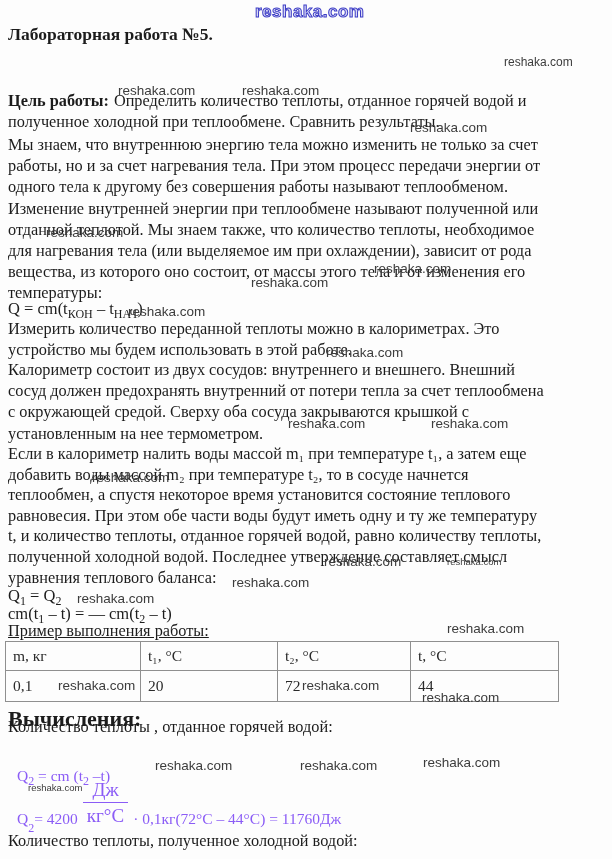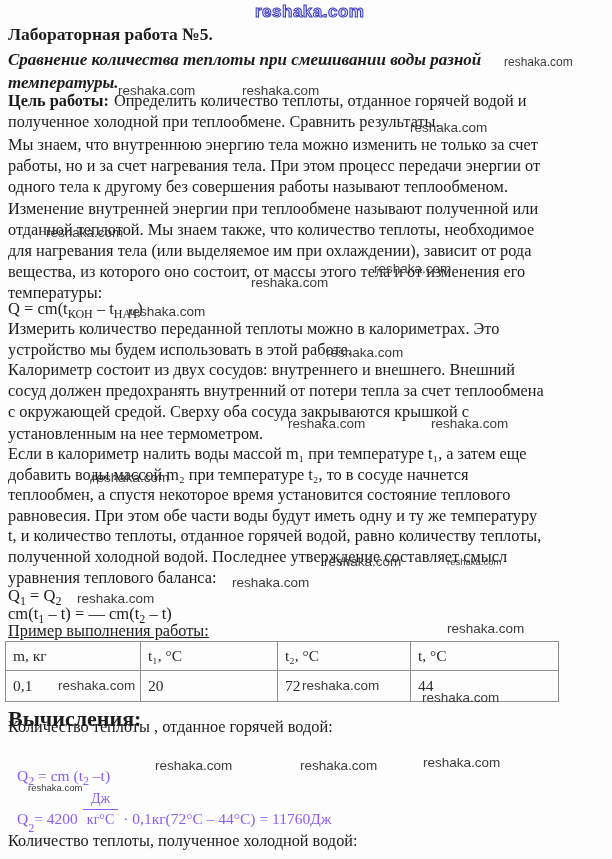--- a/index.html
+++ b/index.html
@@ -12,21 +12,21 @@
   .para { font-size:16.3px; line-height:21.2px; white-space:pre-line; width:600px; }
   .para-tight { line-height:20.6px; }
   .title { font-size:17.5px; font-weight:bold; }
   .subtitle { font-size:17px; font-weight:bold; font-style:italic; line-height:23px; white-space:pre-line; }
   .goal-label { font-weight:bold; margin-right:5px; }
   .formula { font-size:16.5px; }
   .formula sub, .para sub { font-size:12px; line-height:0; }
   .f-img { color:#8b5cf6; font-size:15.5px; }
   .heading-underline { font-size:16.3px; text-decoration:underline; }
   .heading-bold { font-size:22px; font-weight:bold; }
-  .frac { display:inline-block; vertical-align:middle; text-align:center; margin:0 5px; font-size:14px; line-height:1.25; }
+  .frac { display:inline-block; vertical-align:middle; text-align:center; margin:0 5px; font-size:19px; line-height:1.25; }
   .frac .num { display:block; border-bottom:1px solid currentColor; padding:0 4px 1px; }
   .frac .den { display:block; padding:1px 4px 0; }
   .frac-line { display:flex; align-items:flex-end; height:40px; }
   table.results { position:absolute; left:5px; top:641px; border-collapse:collapse; table-layout:fixed; }
   table.results th, table.results td {
     border:1px solid #8f8f8f; font-weight:normal; text-align:left;
     padding:3px 4px 3px 7px; font-size:15.5px; color:#2a2a2a; vertical-align:middle;
   }
   table.results th { height:22px; }
   table.results td { height:24px; }
@@ -67,22 +67,20 @@
   <div class="wm abs" style="left:447px; top:622px;">reshaka.com</div>
   <div class="wm abs" style="left:58px;  top:679px;">reshaka.com</div>
   <div class="wm abs" style="left:302px; top:679px;">reshaka.com</div>
   <div class="wm abs" style="left:422px; top:691px;">reshaka.com</div>
   <div class="wm abs" style="left:155px; top:759px;">reshaka.com</div>
   <div class="wm abs" style="left:300px; top:759px;">reshaka.com</div>
   <div class="wm abs" style="left:423px; top:756px;">reshaka.com</div>
   <div class="wm wm-sm abs" style="left:28px; top:783px;">reshaka.com</div>
 
   <div class="abs title" style="left:8px; top:24px;">Лабораторная работа №5.</div>
-  <div class="abs subtitle" style="left:8px; top:48px;">Сравнение количества теплоты при смешивании воды разной
-температуры.</div>
 
   <div class="abs para" style="left:8px; top:90px;"><span class="goal-label">Цель работы:</span><span>Определить количество теплоты, отданное горячей водой и</span>
 <span>полученное холодной при теплообмене. Сравнить результаты.</span></div>
 
   <div class="abs para" style="left:8px; top:134px;">Мы знаем, что внутреннюю энергию тела можно изменить не только за счет
 работы, но и за счет нагревания тела. При этом процесс передачи энергии от
 одного тела к другому без совершения работы называют теплообменом.
 Изменение внутренней энергии при теплообмене называют полученной или
 отданной теплотой. Мы знаем также, что количество теплоты, необходимое
 для нагревания тела (или выделяемое им при охлаждении), зависит от рода

